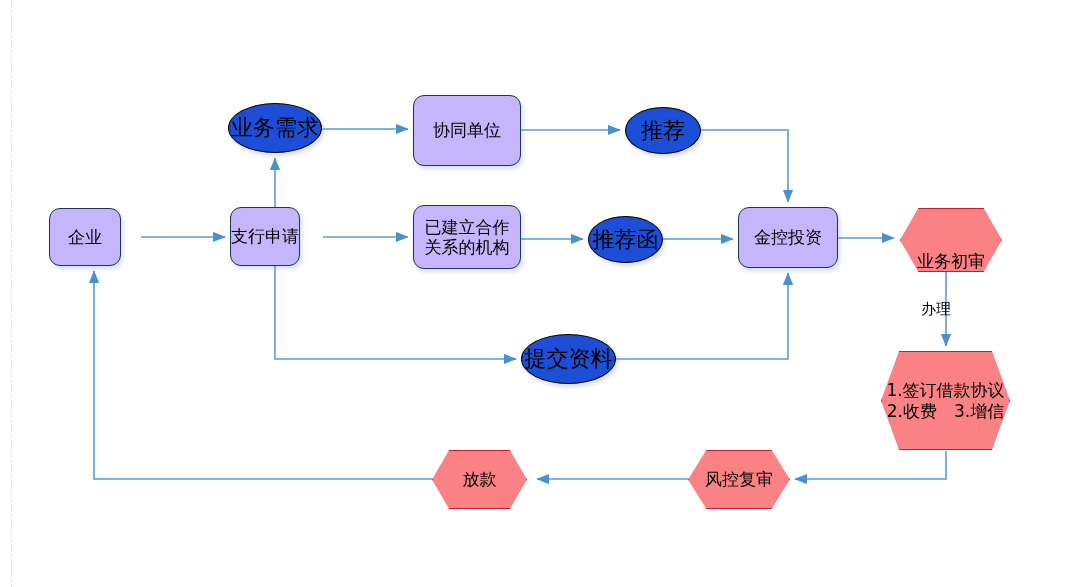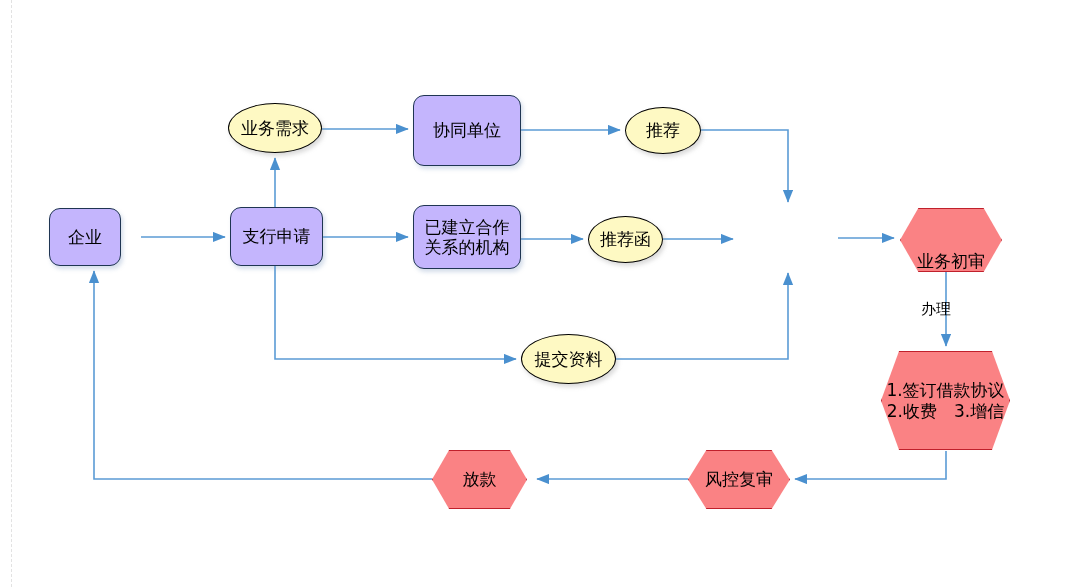--- a/index.html
+++ b/index.html
@@ -43,25 +43,25 @@
   
   .rect {
     background: #c4b5fd;
     border: 1.5px solid #1f3552;
     border-radius: 11px;
     box-shadow: 2px 3px 4px rgba(120,150,190,0.32);
     font-size: 17px;
   }
   
   .ellipse {
-    background: #fef9c3;
+    background: #1d4ed8;
     border: 1.6px solid #000000;
     border-radius: 50%;
     box-shadow: 2px 3px 4px rgba(150,150,150,0.35);
-    font-size: 17px;
+    font-size: 22px;
   }
   
   .hex {
     background: #fa8284;
     border: 1.6px solid #c0202c;
     font-size: 17px;
     clip-path: polygon(18% 0%, 82% 0%, 100% 50%, 82% 100%, 18% 100%, 0% 50%);
     filter: drop-shadow(2px 3px 3px rgba(160,170,185,0.45));
   }
   .hex-wide {
@@ -125,21 +125,21 @@
       <path d="M688,479 L537,479"></path>
 
       <path d="M432,479 L94,479 L94,271"></path>
     </g>
   </svg>
 
   <div class="node rect" style="left:49px; top:208px; width:72px; height:58px;">
     <span>企业</span>
   </div>
 
-  <div class="node rect" style="left:230px; top:207px; width:93px; height:59px;">
+  <div class="node rect" style="left:230px; top:207px; width:70px; height:59px;">
     <span>支行申请</span>
   </div>
 
   <div class="node ellipse" style="left:228px; top:103px; width:94px; height:50px;">
     <span>业务需求</span>
   </div>
 
   <div class="node rect" style="left:413px; top:95px; width:108px; height:71px;">
     <span>协同单位</span>
   </div>
@@ -154,20 +154,23 @@
   </div>
 
   <div class="node ellipse" style="left:588px; top:216px; width:75px; height:47px;">
     <span>推荐函</span>
   </div>
 
   <div class="node ellipse" style="left:521px; top:334px; width:95px; height:50px;">
     <span>提交资料</span>
   </div>
 
+  <div class="node rect" style="left:738px; top:207px; width:100px; height:61px;">
+    <span>金控投资</span>
+  </div>
 
   <div class="node hex" style="left:900px; top:208px; width:102px; height:64px;align-items:flex-end;">
     <span class="hex-label">业务初审</span>
   </div>
 
   <div class="node hex hex-wide" style="left:881px; top:351px; width:129px; height:99px;">
     <span class="hex-label">1.签订借款协议
 2.收费　3.增信</span>
   </div>
 

